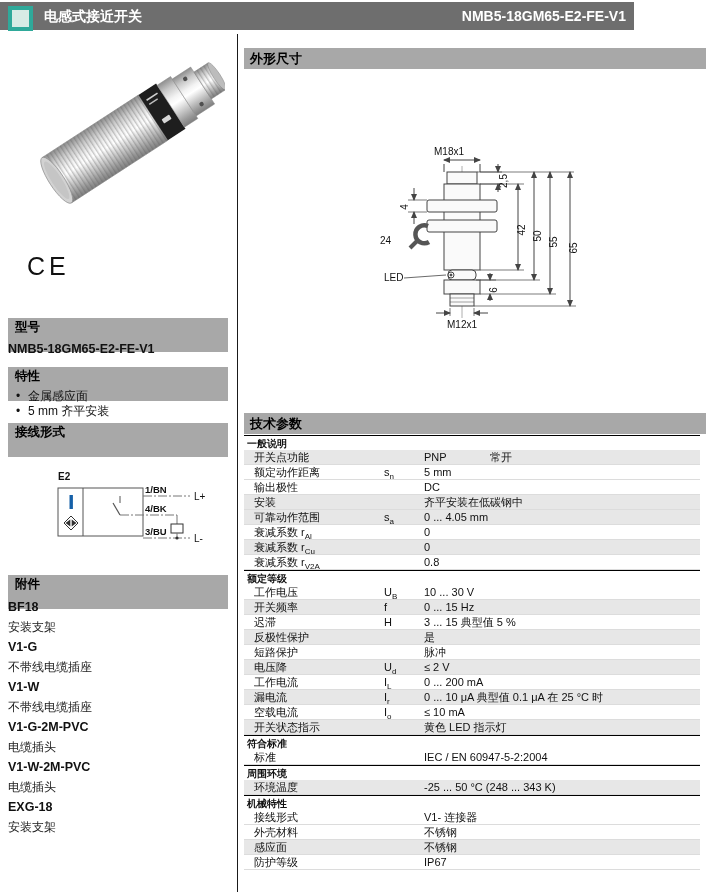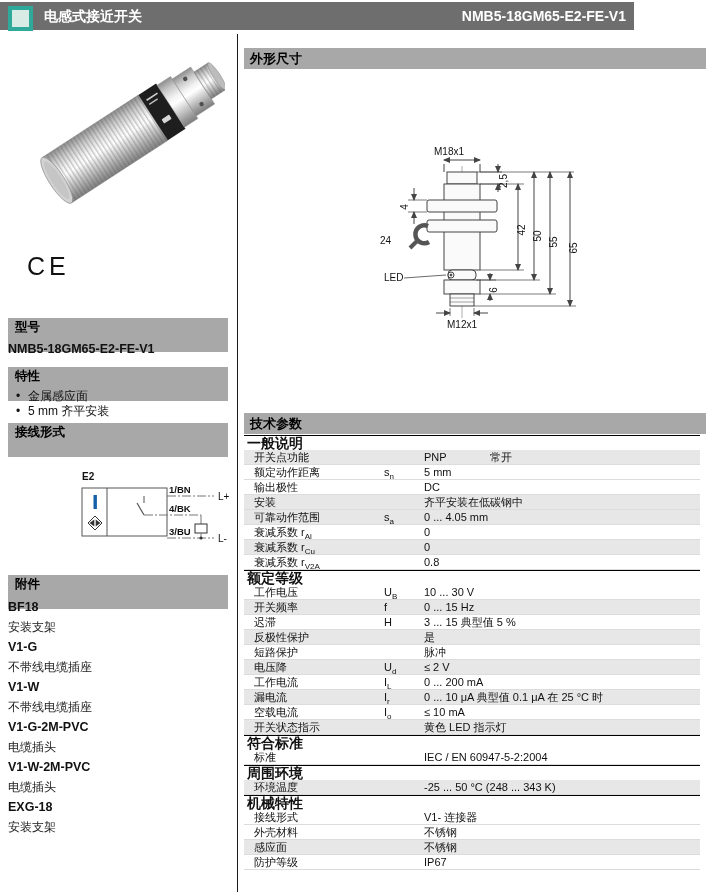--- a/index.html
+++ b/index.html
@@ -14,30 +14,30 @@
   
   .sbar{position:absolute;background:#a8a8a8;font-weight:bold;box-sizing:border-box;color:#000;}
   .sbar-l{left:8px;width:220px;height:34px;line-height:18px;font-size:12.5px;padding-left:7px;}
   .sbar-r{left:244px;width:504px;height:21px;line-height:21px;font-size:13px;padding-left:6px;}
   
   .photo{position:absolute;left:30px;top:42px;width:195px;height:178px;}
   .ce{position:absolute;left:27px;top:252px;font-size:25px;letter-spacing:4px;font-weight:400;}
   .model-val{position:absolute;left:8px;top:342px;font-weight:bold;font-size:12.5px;}
   .feat{position:absolute;left:8px;font-size:12px;}
   .feat .b{display:inline-block;width:20px;text-align:center;}
-  .wiring{position:absolute;left:50px;top:466px;width:165px;height:105px;margin-left:24px;}
+  .wiring{position:absolute;left:50px;top:466px;width:165px;height:105px;}
   .acc{position:absolute;left:8px;top:598px;width:220px;}
   .acc-item{height:40px;}
   .acc-name{font-weight:bold;font-size:12.5px;height:20px;line-height:18px;}
   .acc-desc{font-size:12px;height:20px;line-height:18px;color:#222;}
   
   .dim{position:absolute;left:372px;top:128px;width:215px;height:212px;}
   
   .tech{position:absolute;left:244px;top:435px;width:456px;font-size:11px;}
-  .tsec{font-weight:bold;border-top:1px solid #000;height:15px;line-height:15px;padding-left:3px;font-size:14px;box-sizing:border-box;}
+  .tsec{font-weight:bold;border-top:1px solid #000;height:15px;line-height:15px;padding-left:3px;font-size:10px;box-sizing:border-box;}
   .trow{position:relative;height:15px;line-height:14px;border-bottom:1px solid #dcdcdc;box-sizing:border-box;}
   .trow.shade{background:#e7e7e7;}
   .tlab{position:absolute;left:10px;white-space:nowrap;}
   .tsym{position:absolute;left:140px;white-space:nowrap;}
   .tval{position:absolute;left:180px;white-space:nowrap;}
   .tval2{position:absolute;left:246px;white-space:nowrap;}
   sub{font-size:8px;}
   svg text{font-family:"Liberation Sans","DejaVu Sans",sans-serif;}
 </style>
 </head>

